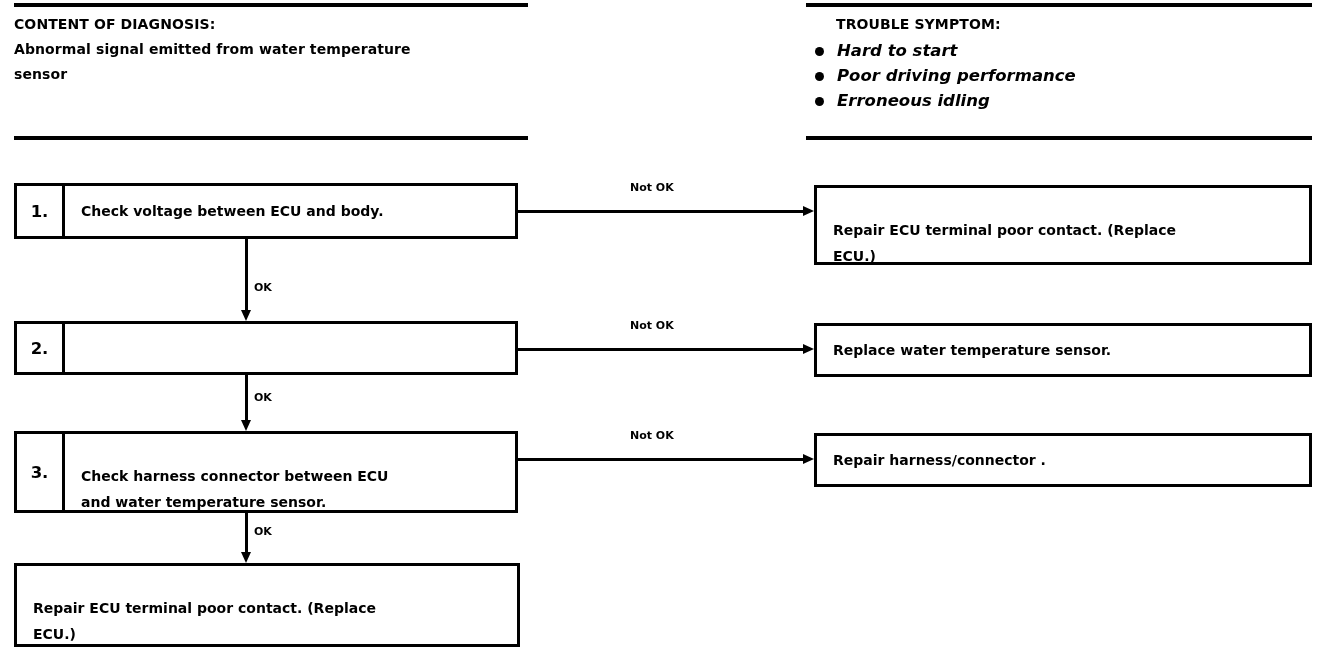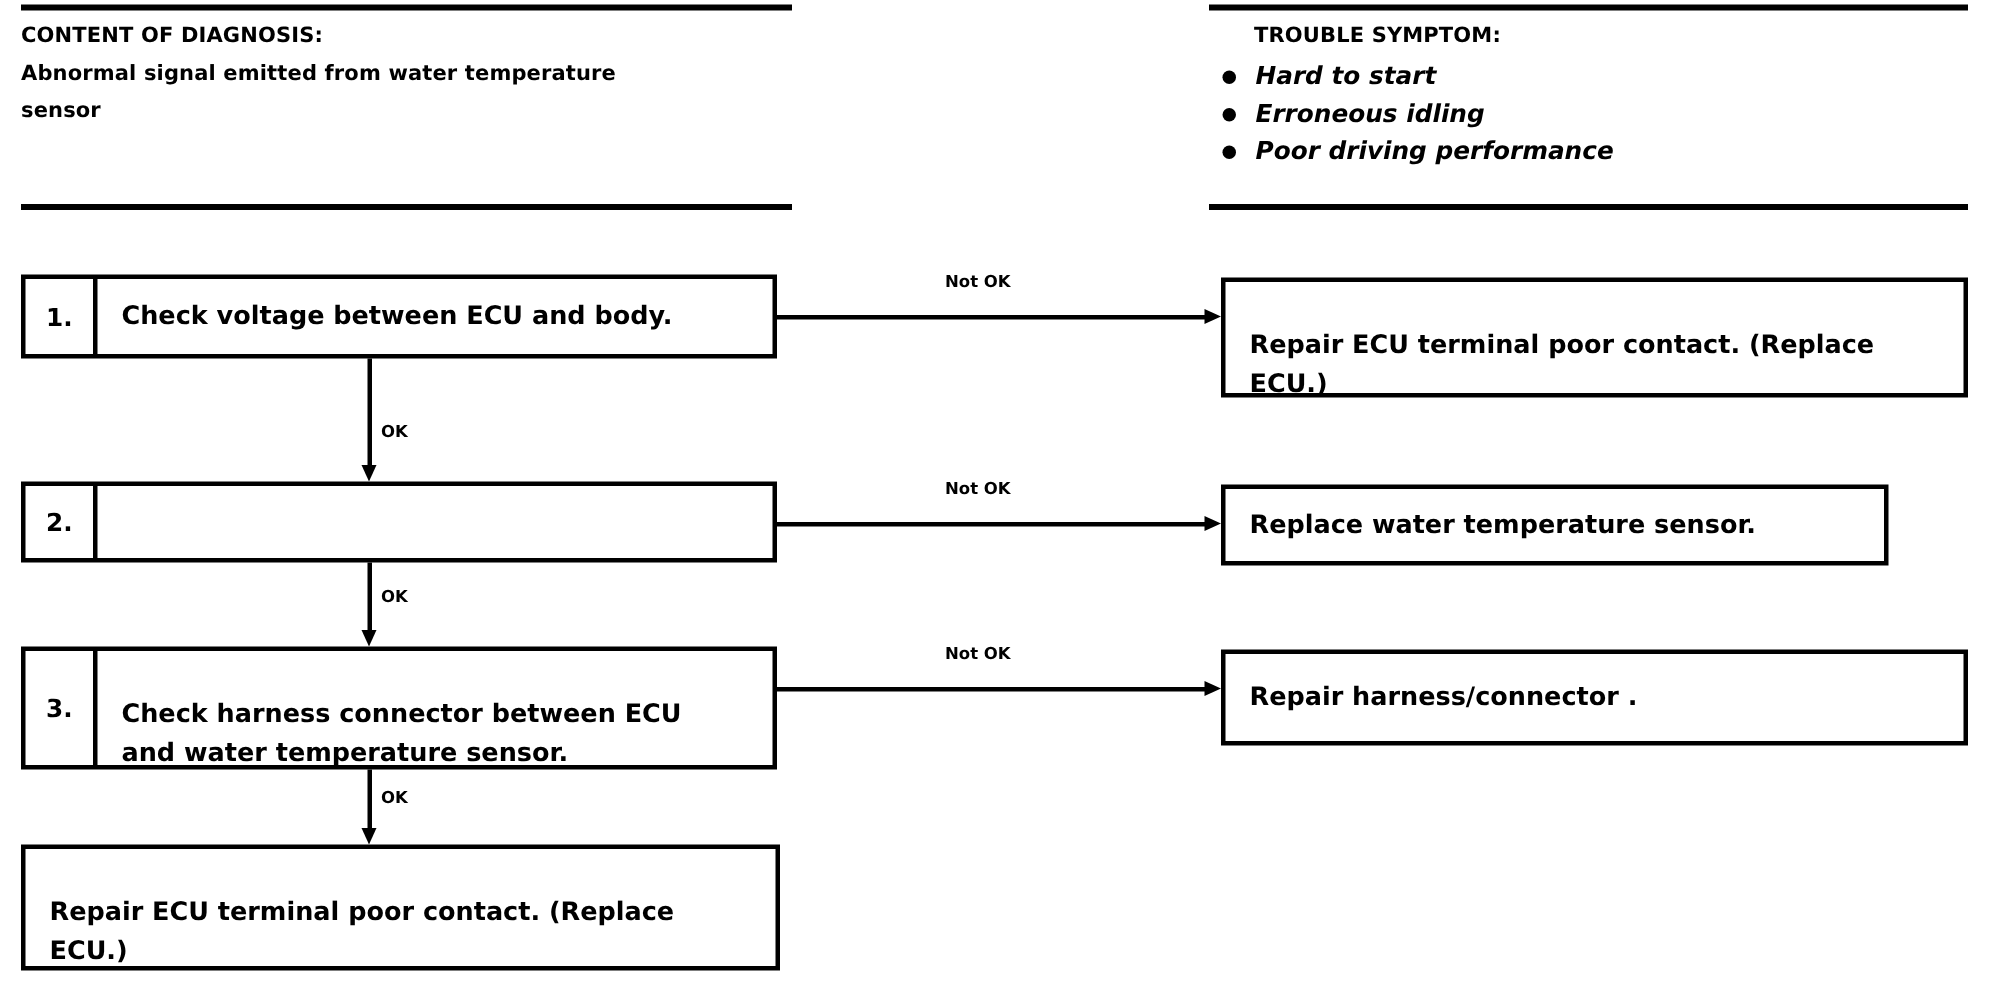--- a/index.html
+++ b/index.html
@@ -89,40 +89,40 @@
     align-items: center;
     justify-content: center;
     font-size: 16.5px;
     font-weight: bold;
   }
   .box-text {
     flex: 1 1 auto;
     display: flex;
     align-items: center;
     padding: 0 10px 0 16px;
-    font-size: 17px;
+    font-size: 14px;
     font-weight: bold;
     line-height: 26px;
     white-space: pre-line;
   }
   .box-text.top-align {
     align-items: flex-start;
     padding-top: 29px;
   }
 
   
   .box-step1 { left: 14px; top: 183px; width: 504px; height: 56px; }
   .box-step2 { left: 14px; top: 321px; width: 504px; height: 54px; }
   .box-step3 { left: 14px; top: 431px; width: 504px; height: 82px; }
   .box-final { left: 14px; top: 563px; width: 506px; height: 84px; }
 
   
   .box-res1 { left: 814px; top: 185px; width: 498px; height: 80px; }
-  .box-res2 { left: 814px; top: 323px; width: 445px; height: 54px; }
-  .box-res3 { left: 814px; top: 433px; width: 498px; height: 64px; }
+  .box-res2 { left: 814px; top: 323px; width: 498px; height: 54px; }
+  .box-res3 { left: 814px; top: 433px; width: 498px; height: 54px; }
 
   
   .hline {
     position: absolute;
     height: 3px;
     background: #000000;
   }
   .vline {
     position: absolute;
     width: 3px;
@@ -189,25 +189,25 @@
 
   <div class="hdr hdr-right">TROUBLE SYMPTOM:</div>
 
   <ul class="sym-list">
     <li>
       <span class="bullet"></span>
       <span>Hard to start</span>
     </li>
     <li>
       <span class="bullet"></span>
-      <span>Erroneous idling</span>
+      <span>Poor driving performance</span>
     </li>
     <li>
       <span class="bullet"></span>
-      <span>Poor driving performance</span>
+      <span>Erroneous idling</span>
     </li>
   </ul>
 
   <div class="box box-step1">
     <div class="num-cell">1.</div>
     <div class="box-text">Check voltage between ECU and body.</div>
   </div>
   <div class="hline h1"></div>
   <div class="arrow-right ah1"></div>
   <div class="edge-label lbl-notok1">Not OK</div>

